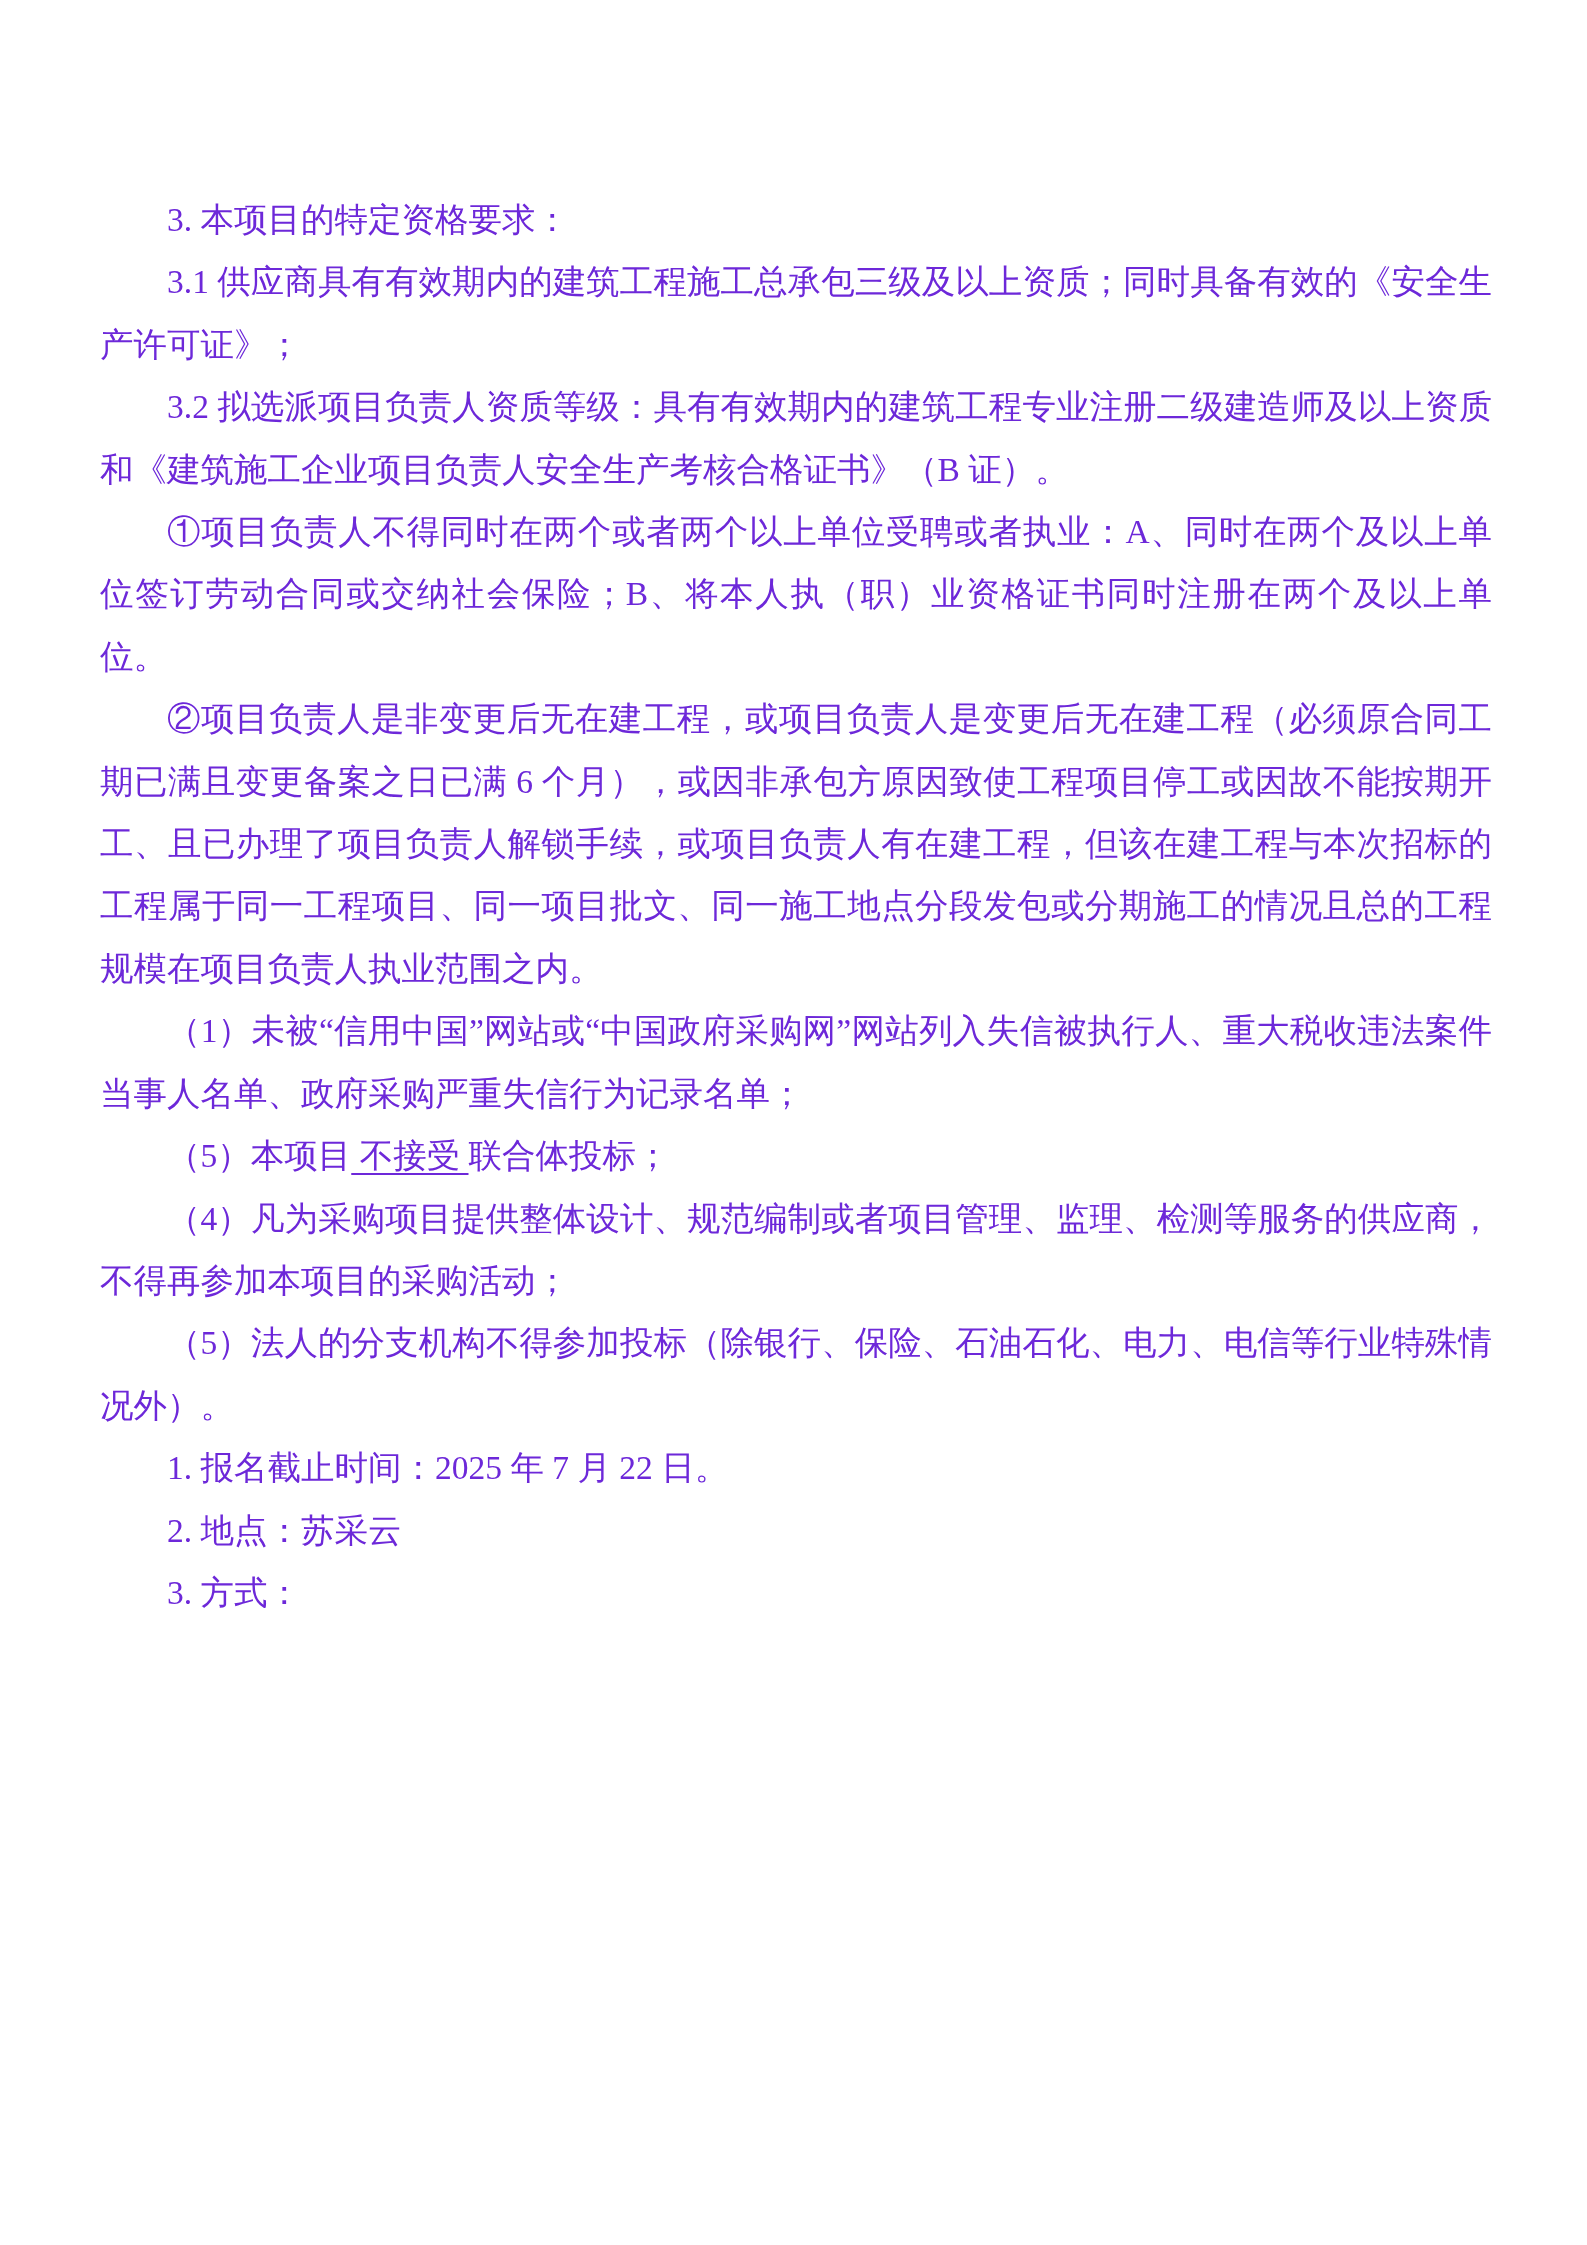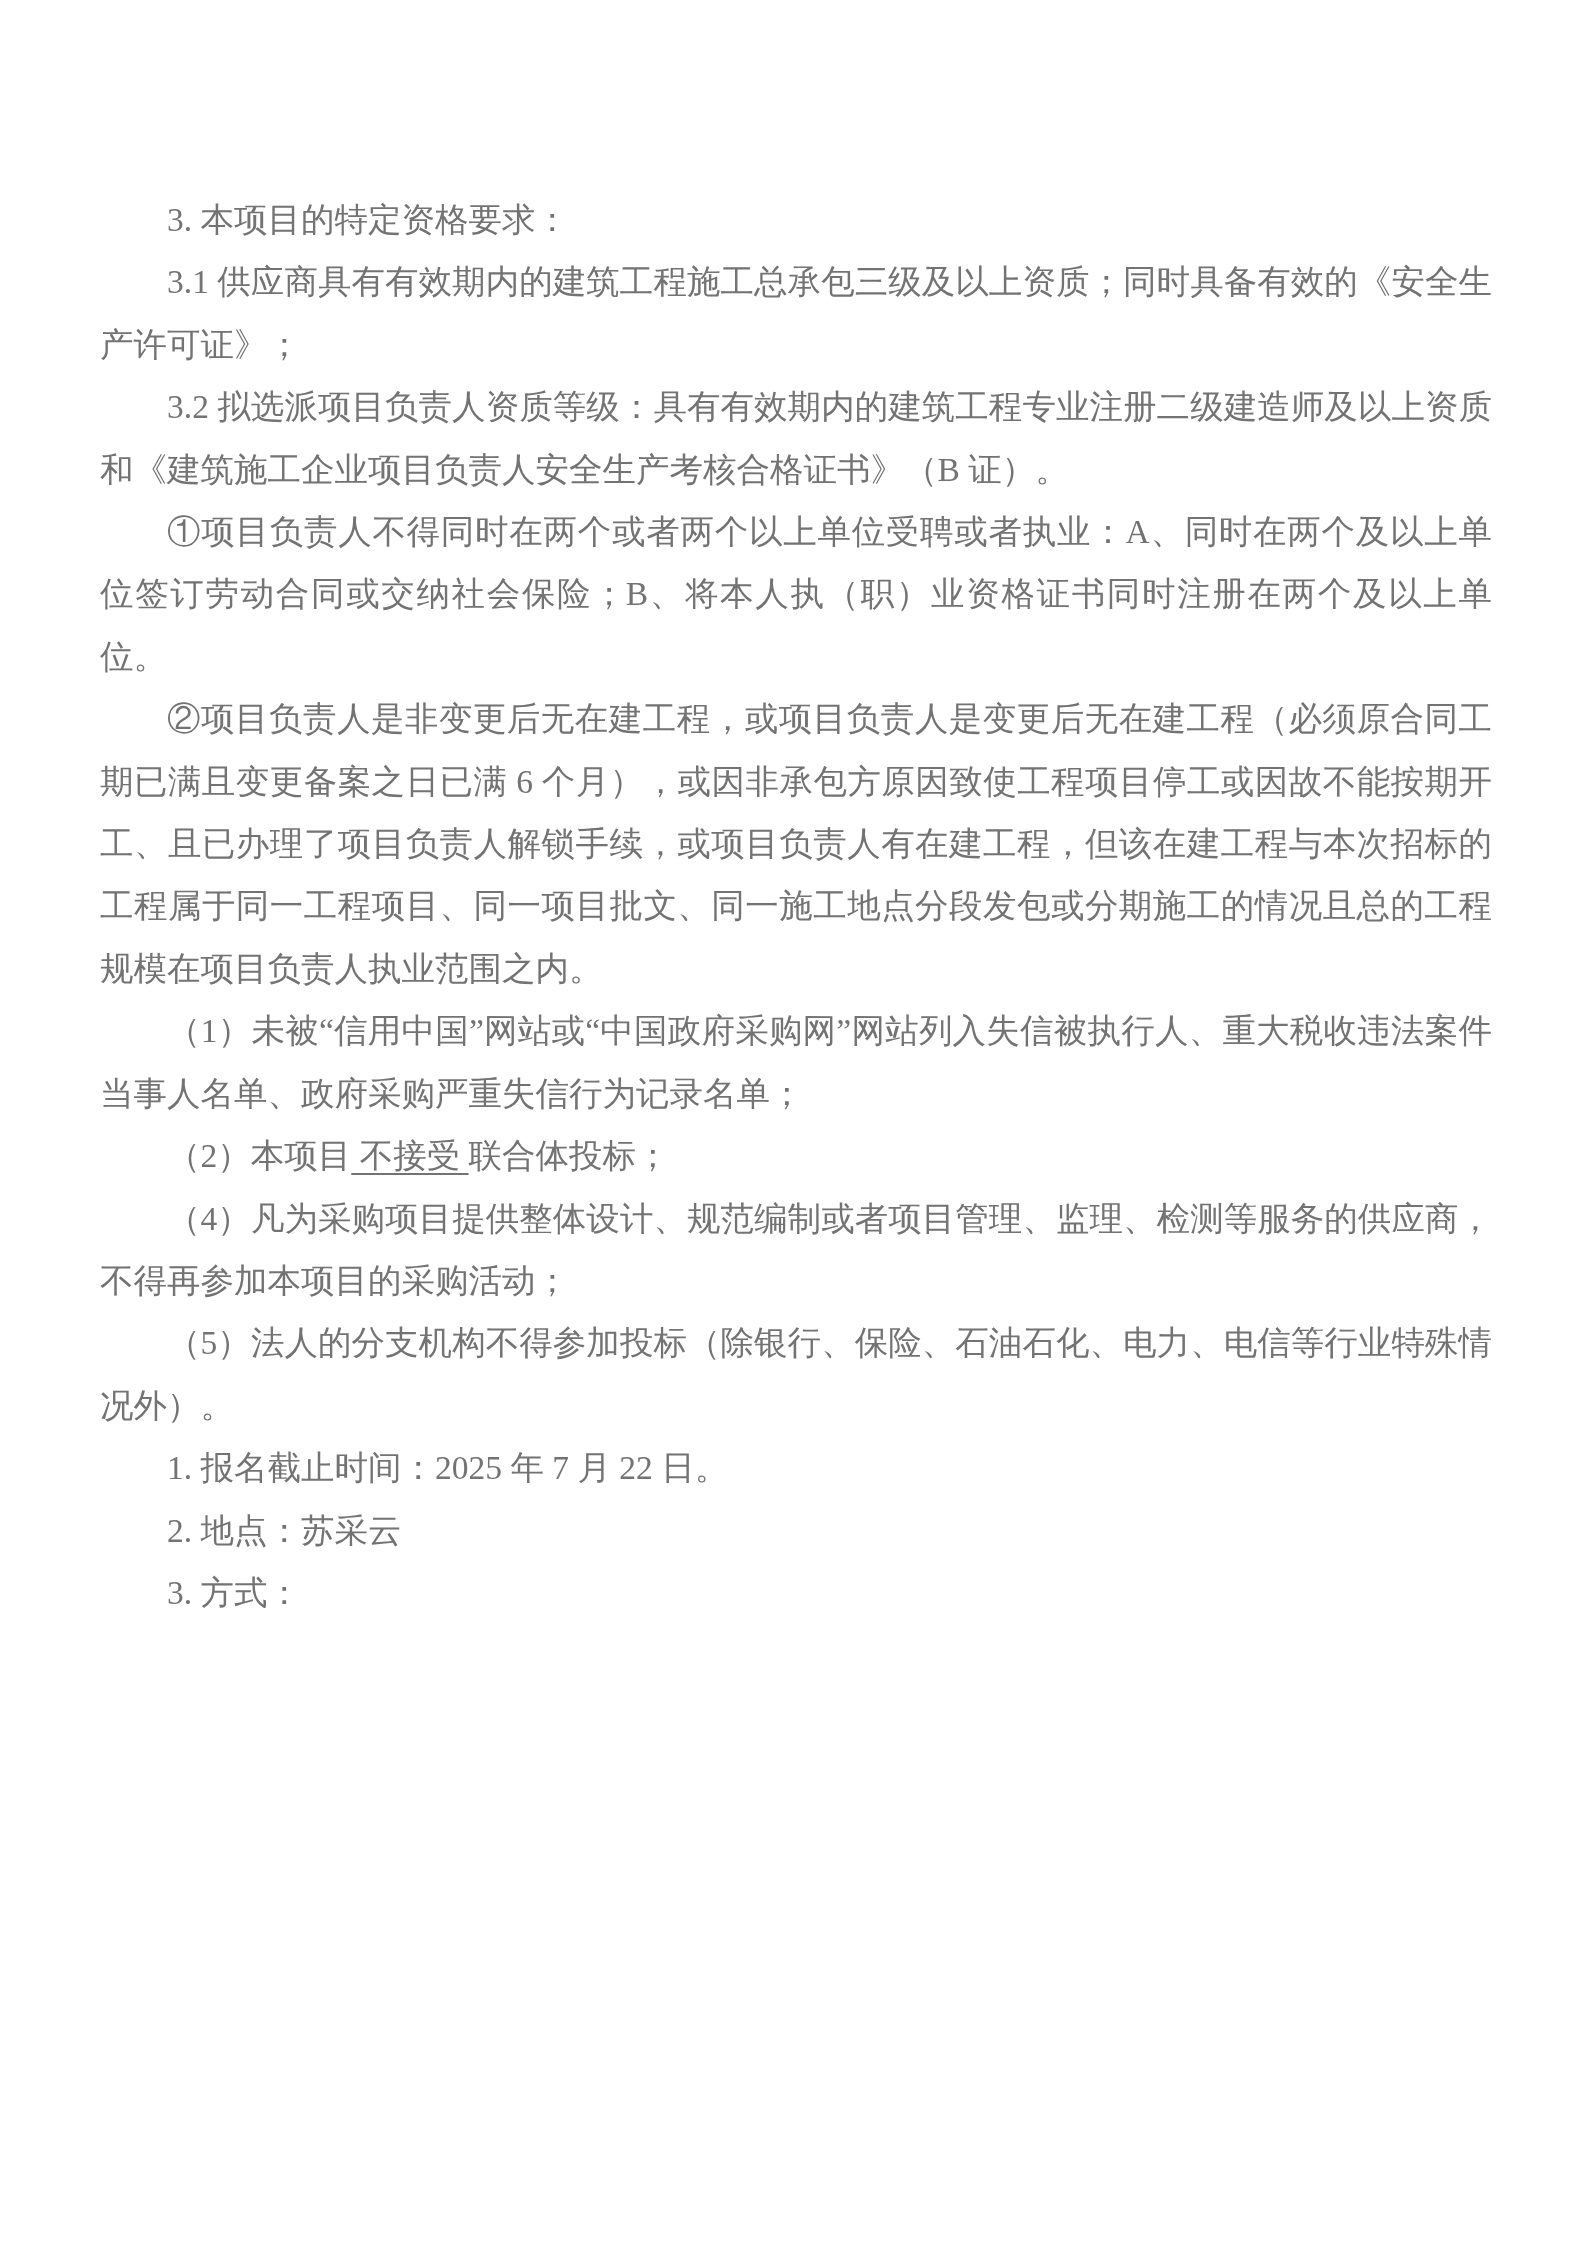--- a/index.html
+++ b/index.html
@@ -3,21 +3,21 @@
 <meta charset="utf-8">
 <style>
   html, body { margin: 0; padding: 0; background: #e8e8e8; }
   .page {
     position: relative;
     width: 1587px;
     height: 2245px;
     margin: 0 auto;
     background: #ffffff;
     font-family: "Liberation Serif", "DejaVu Serif", serif;
-    color: #737373;
+    color: #6d28d9;
     overflow: hidden;
   }
   .content {
     position: absolute;
     left: 100px;
     top: 189px;
     width: 1392px;
   }
   .para {
     margin: 0;
@@ -38,20 +38,20 @@
 <body>
 
 <div class="page">
   <div class="content">
     <p class="para">3. 本项目的特定资格要求：</p>
     <p class="para">3.1 供应商具有有效期内的建筑工程施工总承包三级及以上资质；同时具备有效的《安全生产许可证》；</p>
     <p class="para">3.2 拟选派项目负责人资质等级：具有有效期内的建筑工程专业注册二级建造师及以上资质和《建筑施工企业项目负责人安全生产考核合格证书》（B 证）。</p>
     <p class="para">①项目负责人不得同时在两个或者两个以上单位受聘或者执业：A、同时在两个及以上单位签订劳动合同或交纳社会保险；B、将本人执（职）业资格证书同时注册在两个及以上单位。</p>
     <p class="para">②项目负责人是非变更后无在建工程，或项目负责人是变更后无在建工程（必须原合同工期已满且变更备案之日已满 6 个月），或因非承包方原因致使工程项目停工或因故不能按期开工、且已办理了项目负责人解锁手续，或项目负责人有在建工程，但该在建工程与本次招标的工程属于同一工程项目、同一项目批文、同一施工地点分段发包或分期施工的情况且总的工程规模在项目负责人执业范围之内。</p>
     <p class="para">（1）未被“信用中国”网站或“中国政府采购网”网站列入失信被执行人、重大税收违法案件当事人名单、政府采购严重失信行为记录名单；</p>
-    <p class="para"><span>（2）本项目</span><span class="u">&nbsp;不接受&nbsp;</span><span>联合体投标；</span></p>
+    <p class="para"><span>（5）本项目</span><span class="u">&nbsp;不接受&nbsp;</span><span>联合体投标；</span></p>
     <p class="para">（4）凡为采购项目提供整体设计、规范编制或者项目管理、监理、检测等服务的供应商，不得再参加本项目的采购活动；</p>
     <p class="para">（5）法人的分支机构不得参加投标（除银行、保险、石油石化、电力、电信等行业特殊情况外）。</p>
     <p class="para">1. 报名截止时间：2025 年 7 月 22 日。</p>
     <p class="para">2. 地点：苏采云</p>
     <p class="para">3. 方式：</p>
   </div>
 </div>
 
 </body></html>

